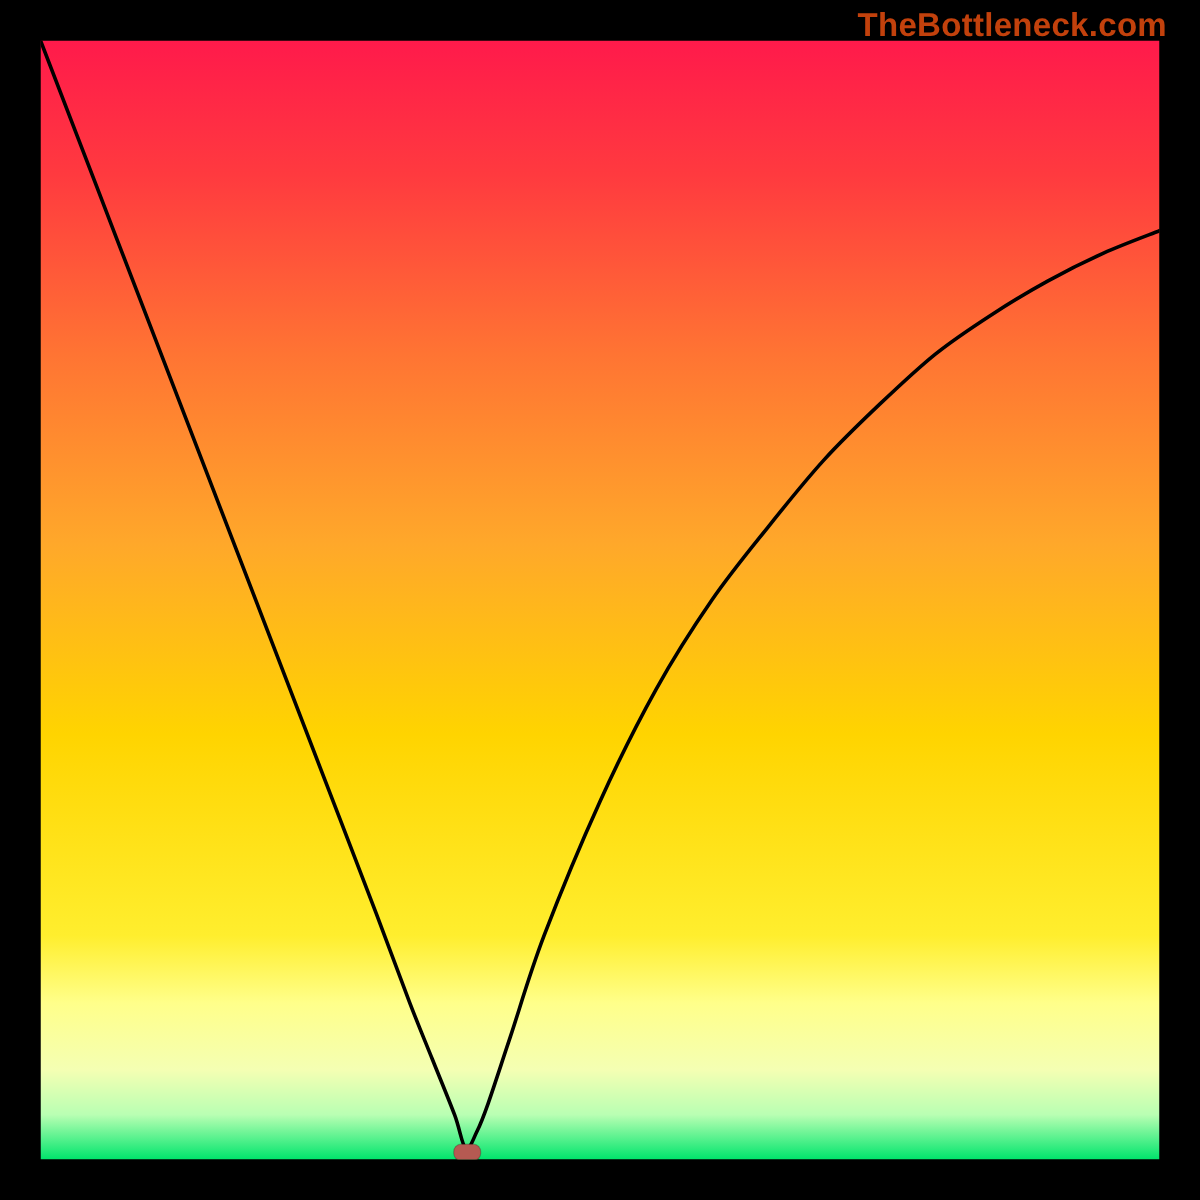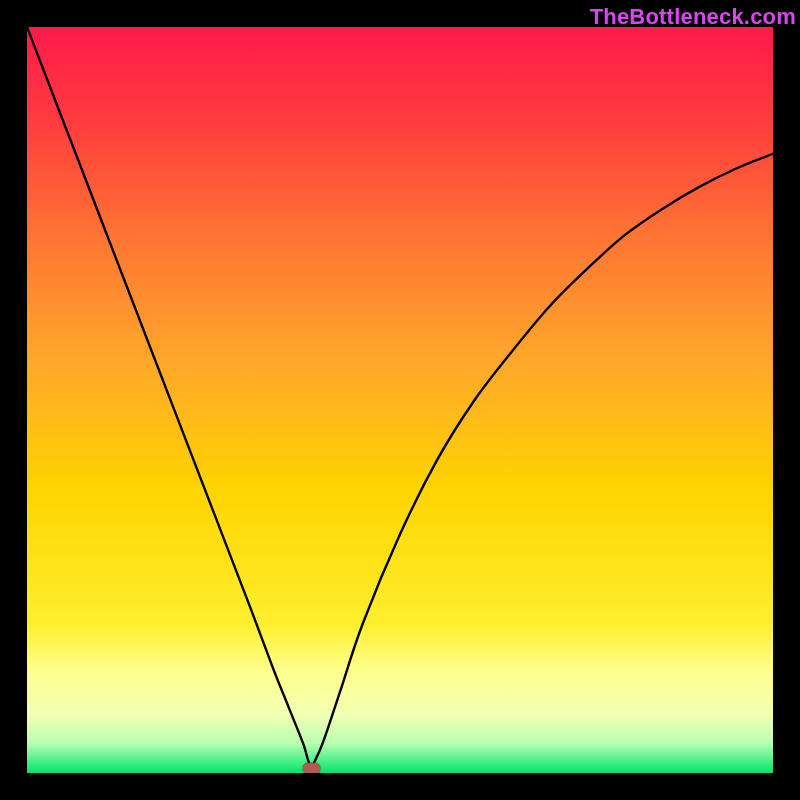--- a/index.html
+++ b/index.html
@@ -13,24 +13,24 @@
   }
   .outer {
     position: relative;
     width: 800px;
     height: 800px;
     background: #000;
   }
   .watermark {
     position: absolute;
     top: 4px;
-    right: 4px;
+    right: 22px;
     font-size: 22px;
     font-weight: 600;
-    color: #d946ef;
+    color: #c2410c;
     letter-spacing: 0.2px;
     z-index: 10;
     user-select: none;
   }
   .plot-frame {
     position: absolute;
     left: 27px;
     top: 27px;
     width: 746px;
     height: 746px;

